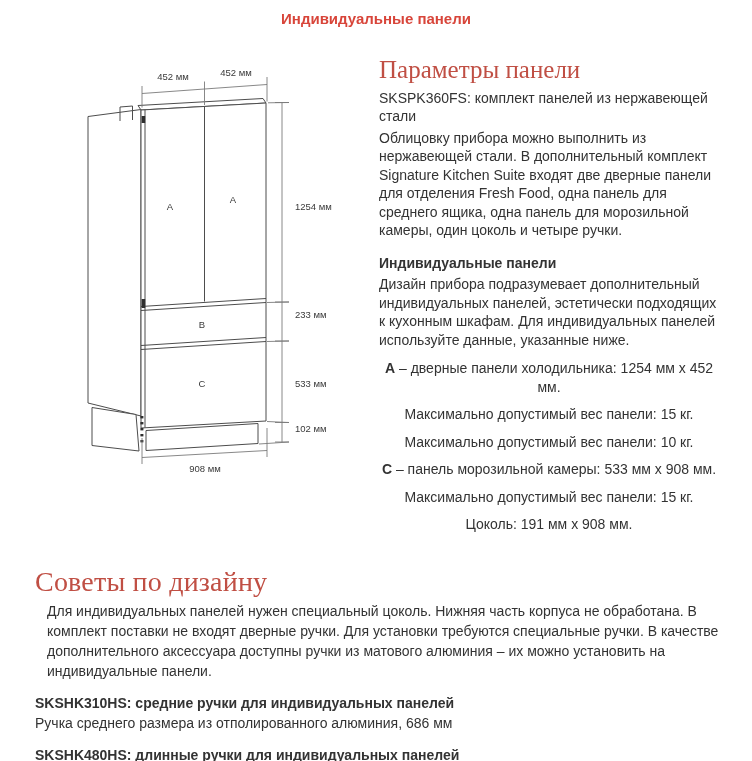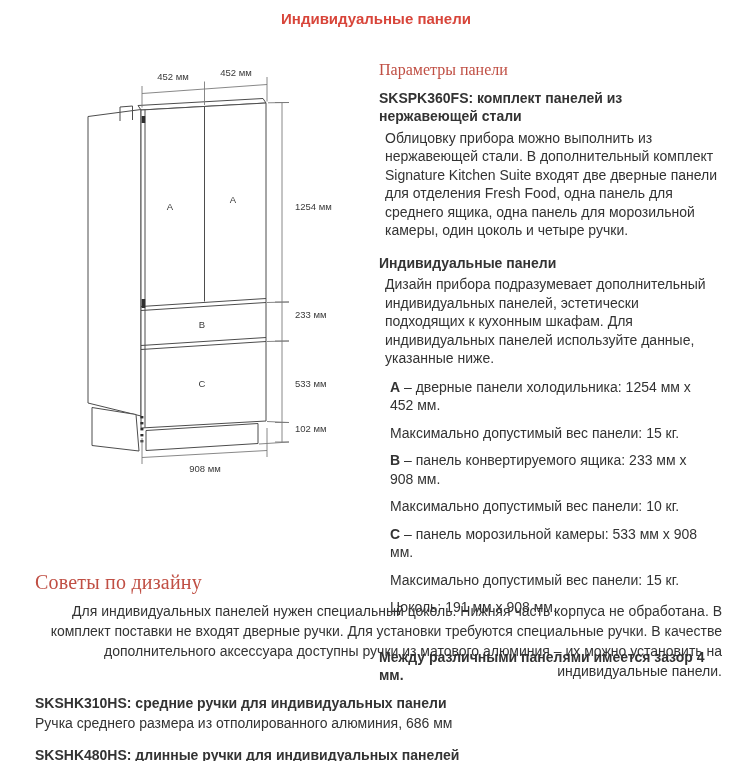--- a/index.html
+++ b/index.html
@@ -25,32 +25,32 @@
   .right-col{
     position:absolute;left:379px;top:61px;width:340px;
     font-size:14px;line-height:18.5px;
   }
   .serif-heading{
     font-family:"Liberation Serif", serif;
     font-weight:normal;
     color:#c04f44;
     margin:0 0 9px 0;
   }
-  h2.serif-heading{font-size:16px;}
-  h1.serif-heading{font-size:20px;letter-spacing:0.2px;}
-  .bold-line{font-weight:bold;margin:0 0 3px 0;}
-  .para{margin:0 0 10px 6px;}
+  h2.serif-heading{font-size:25px;}
+  h1.serif-heading{font-size:28px;letter-spacing:0.2px;}
+  .bold-line{font-weight:normal;margin:0 0 3px 0;}
+  .para{margin:0 0 10px 0;}
   .subhead{font-weight:bold;margin:14px 0 3px 0;}
-  .spec{margin:9px 11px;}
+  .spec{margin:9px 0;text-align:center;}
   .gap-note{font-weight:bold;margin:31px 0 0 0;}
   .tips{
     position:absolute;left:35px;top:572px;width:687px;
     font-size:14px;line-height:20px;
   }
-  .tips .para{margin:0 0 12px 12px;text-align:right;}
+  .tips .para{margin:0 0 12px 12px;}
   .handle-block{margin:0 0 12px 0;}
   .handle-title{font-weight:bold;}
 </style>
 </head>
 <body>
 
 <div class="page-title">Индивидуальные панели</div>
 
 <div class="diagram">
   <svg viewBox="0 0 320 440" xmlns="http://www.w3.org/2000/svg">
@@ -116,34 +116,32 @@
 
 <div class="right-col">
   <h2 class="serif-heading">Параметры панели</h2>
   <div class="bold-line">SKSPK360FS: комплект панелей из нержавеющей стали</div>
   <p class="para">Облицовку прибора можно выполнить из нержавеющей стали. В дополнительный комплект Signature Kitchen Suite входят две дверные панели для отделения Fresh Food, одна панель для среднего ящика, одна панель для морозильной камеры, один цоколь и четыре ручки.</p>
   <div class="subhead">Индивидуальные панели</div>
   <p class="para">Дизайн прибора подразумевает дополнительный индивидуальных панелей, эстетически подходящих к кухонным шкафам. Для индивидуальных панелей используйте данные, указанные ниже.</p>
 
   <p class="spec"><b>A</b><span> – дверные панели холодильника: 1254 мм x 452 мм.</span></p>
   <p class="spec"><b></b><span>Максимально допустимый вес панели: 15 кг.</span></p>
-  <p class="spec"><b>B</b><span> – панель конвертируемого ящика: 233 мм x 908 мм.</span></p>
   <p class="spec"><b></b><span>Максимально допустимый вес панели: 10 кг.</span></p>
   <p class="spec"><b>C</b><span> – панель морозильной камеры: 533 мм x 908 мм.</span></p>
   <p class="spec"><b></b><span>Максимально допустимый вес панели: 15 кг.</span></p>
   <p class="spec"><b></b><span>Цоколь: 191 мм x 908 мм.</span></p>
 
-  <p class="gap-note">Между различными панелями имеется зазор 4 мм.</p>
 </div>
 
 <div class="tips">
   <h1 class="serif-heading">Советы по дизайну</h1>
   <p class="para">Для индивидуальных панелей нужен специальный цоколь. Нижняя часть корпуса не обработана. В комплект поставки не входят дверные ручки. Для установки требуются специальные ручки. В качестве дополнительного аксессуара доступны ручки из матового алюминия – их можно установить на индивидуальные панели.</p>
 
   <div class="handle-block">
-    <div class="handle-title">SKSHK310HS: средние ручки для индивидуальных панели</div>
+    <div class="handle-title">SKSHK310HS: средние ручки для индивидуальных панелей</div>
     <div class="handle-desc">Ручка среднего размера из отполированного алюминия, 686 мм</div>
   </div>
   <div class="handle-block">
     <div class="handle-title">SKSHK480HS: длинные ручки для индивидуальных панелей</div>
 
   </div>
 </div>
 
 </body></html>

